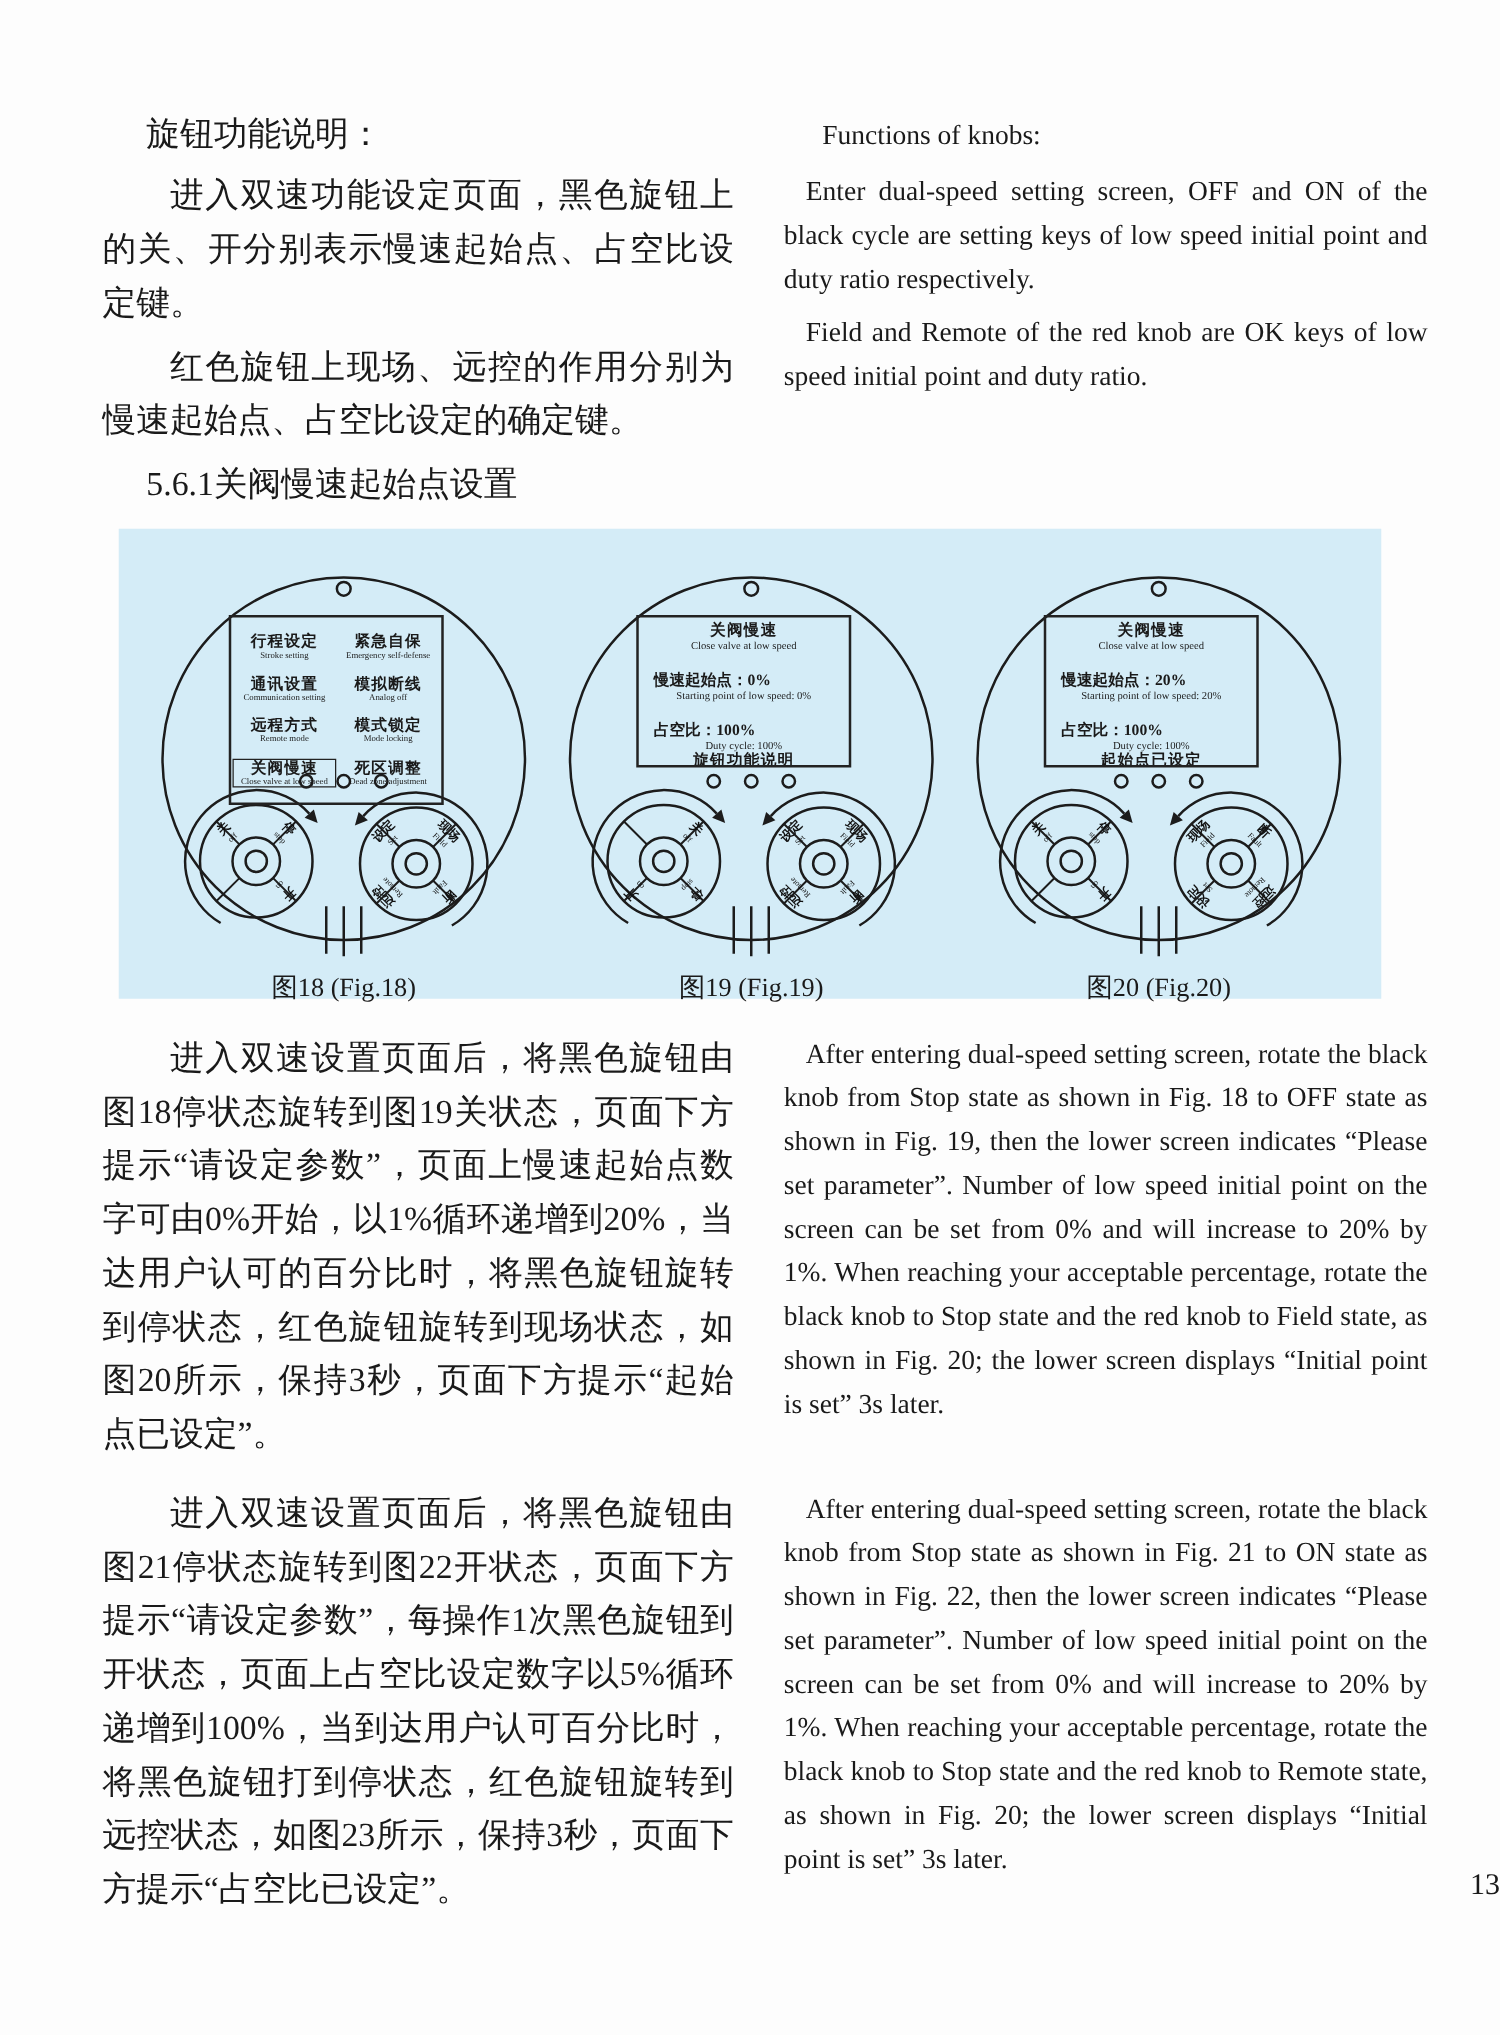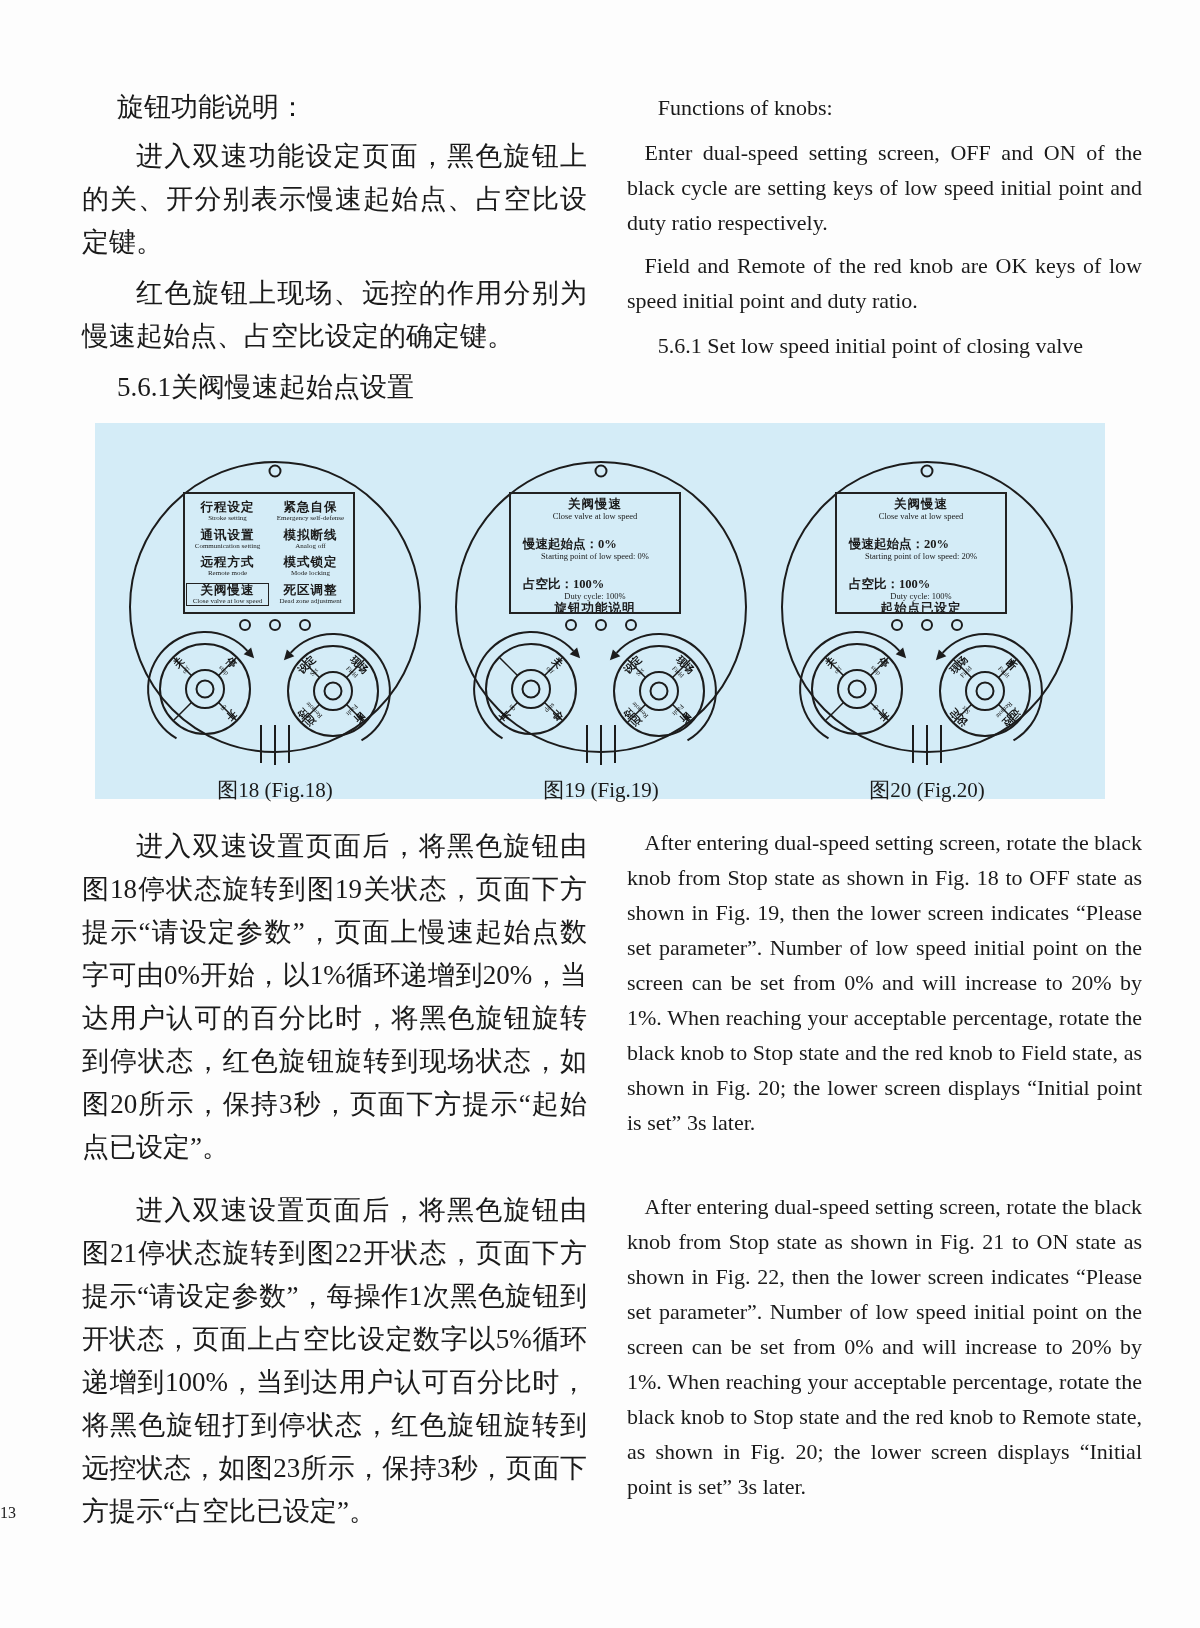--- a/index.html
+++ b/index.html
@@ -30,54 +30,53 @@
   .device{position:relative;width:300px;height:312px;}
   .device-svg{position:absolute;left:0;top:0;width:300px;height:312px;}
   .device-svg text{text-anchor:middle;fill:#111;font-family:"Liberation Serif","DejaVu Serif",serif;}
   .kzh{font-size:10px;font-weight:bold;}
   .ken{font-size:6.5px;}
 
   .screen{
     position:absolute;left:58px;top:35px;width:172px;height:122px;
     border:2px solid #222;box-sizing:border-box;overflow:hidden;
   }
-  .menu-screen{display:grid;grid-template-columns:1fr 1fr;align-content:space-evenly;padding:2px 1px;height:122px;}
+  .menu-screen{display:grid;grid-template-columns:1fr 1fr;align-content:space-evenly;padding:2px 1px;height:152px;}
   .mcell{text-align:center;padding:1px 0;}
   .mcell.boxed{outline:1.5px solid #222;outline-offset:-1px;}
   .m-zh{font-size:12.5px;font-weight:bold;line-height:13px;letter-spacing:1px;}
   .m-en{font-size:7px;line-height:8.5px;}
   .status-screen{display:flex;flex-direction:column;justify-content:space-evenly;padding:3px 0;}
   .s-zh{font-size:12.5px;font-weight:bold;line-height:14px;text-align:center;letter-spacing:1px;}
   .s-en{font-size:8.5px;line-height:10px;text-align:center;}
   .s-row{display:flex;justify-content:flex-start;padding:0 30px 0 12px;margin-top:16px;}
   .s-row .s-zh{letter-spacing:0;}
   .caption{font-size:21px;line-height:26px;margin-top:8px;text-align:center;}
 
   .page-number{
     position:absolute;left:0;bottom:106px;width:100%;
-    text-align:left;font-size:16px;
+    text-align:right;font-size:24px;
   }
 </style>
 </head>
 <body>
 
 <div class="content">
 
   <div class="twocol">
     <div class="zh">
       <div class="zh-heading">旋钮功能说明：</div>
       <p>进入双速功能设定页面，黑色旋钮上的关、开分别表示慢速起始点、占空比设定键。</p>
       <p>红色旋钮上现场、远控的作用分别为慢速起始点、占空比设定的确定键。</p>
       <div class="sec-heading-zh">5.6.1关阀慢速起始点设置</div>
     </div>
     <div class="en">
       <div class="en-heading">Functions of knobs:</div>
       <p>Enter dual-speed setting screen, OFF and ON of the black cycle are setting keys of low speed initial point and duty ratio respectively.</p>
       <p>Field and Remote of the red knob are OK keys of low speed initial point and duty ratio.</p>
-      <div class="sec-heading-en">5.6.1 Set low speed initial point of closing valve</div>
     </div>
   </div>
 
   <div class="figure-panel">
 
     <div class="fig-cell">
       <div class="device">
         <svg class="device-svg" viewBox="0 0 300 312">
           <g fill="none" stroke="#1c1c1c" stroke-width="2">
             <circle cx="150" cy="150" r="145"></circle>

